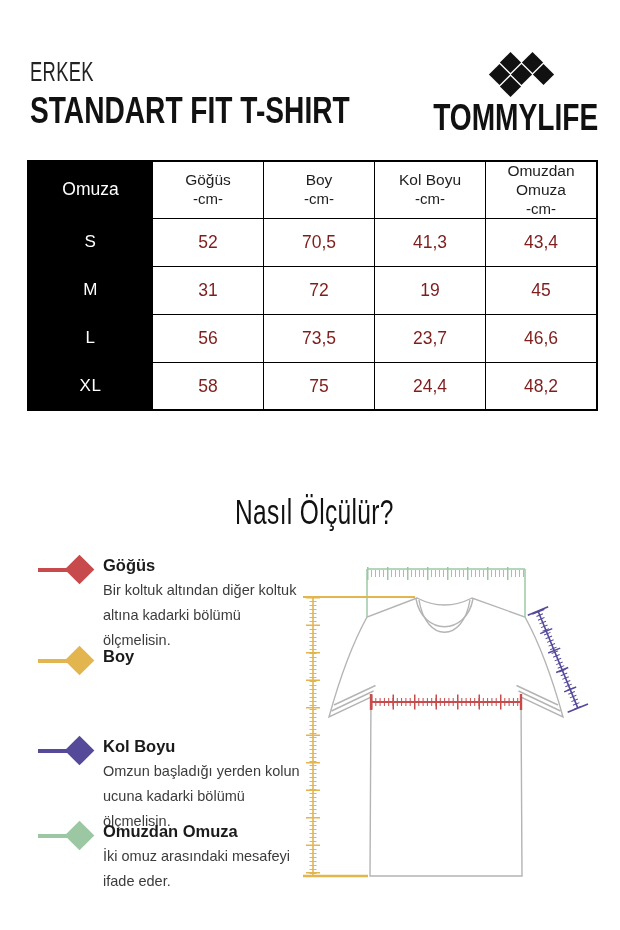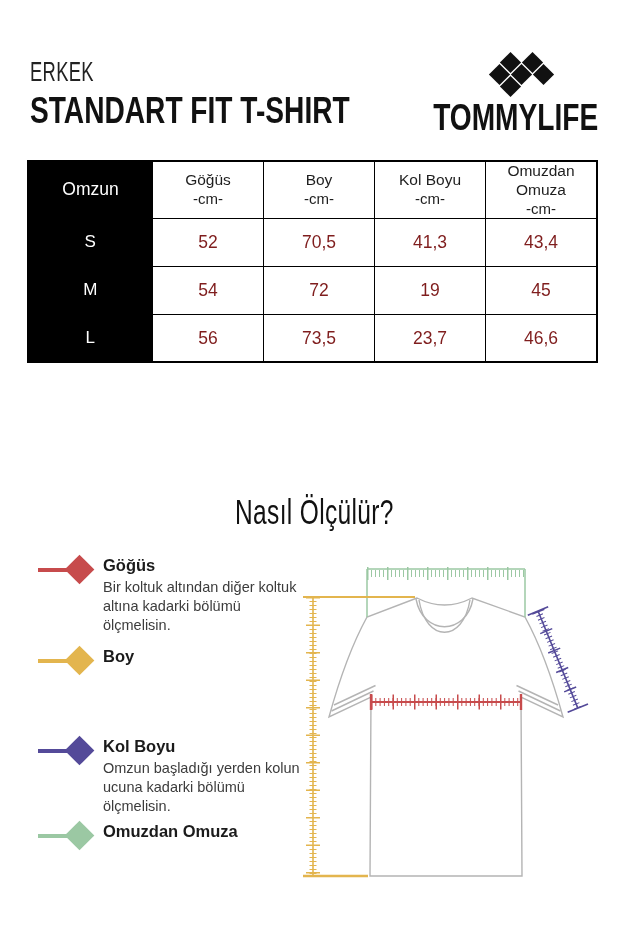--- a/index.html
+++ b/index.html
@@ -34,21 +34,21 @@
   
   .measure-title-wrap{position:absolute;left:4px;top:492px;width:620px;text-align:center;}
   .measure-title{display:inline-block;font-size:35px;font-weight:400;color:#111;
     transform:scaleX(.70);transform-origin:center top;letter-spacing:.5px;}
 
   .legend-item{position:absolute;left:38px;display:flex;gap:11px;width:265px;}
   .legend-icon{position:relative;width:54px;height:24px;flex:0 0 54px;margin-top:2px;}
   .legend-line{position:absolute;left:0;top:10px;width:37px;height:4px;background:currentColor;}
   .legend-diamond{position:absolute;left:31px;top:1px;width:21px;height:21px;background:currentColor;transform:rotate(45deg);}
   .legend-title{font-size:16.5px;font-weight:700;color:#1b1b1b;margin-bottom:3px;}
-  .legend-desc{font-size:14.5px;line-height:19px;color:#3c3c3c;width:200px;}
+  .legend-desc{font-size:14.5px;line-height:25px;color:#3c3c3c;width:200px;}
 
   
   .diagram{position:absolute;left:295px;top:548px;width:325px;height:345px;}
 </style>
 </head>
 <body>
 
 <div id="canvas">
 
   <div class="hdr-category">ERKEK</div>
@@ -60,21 +60,21 @@
     <span class="dm" style="left:-0.5px;top:16.5px"></span>
     <span class="dm" style="left:21.5px;top:16.5px"></span>
     <span class="dm" style="left:43.5px;top:16.5px"></span>
     <span class="dm" style="left:10.5px;top:28.5px"></span>
   </div>
   <div class="brand-name">TOMMYLIFE</div>
 
   <table class="size-table">
     <tbody>
         <tr class="hdr">
-      <td class="cell-dark col-size beden-head">Omzun</td>
+      <td class="cell-dark col-size beden-head">Omuza</td>
       <td class="col-val">
         <div class="hdr-label">Göğüs</div>
         <div class="hdr-unit">-cm-</div>
       </td>
       <td class="col-val">
         <div class="hdr-label">Boy</div>
         <div class="hdr-unit">-cm-</div>
       </td>
       <td class="col-val">
         <div class="hdr-label">Kol Boyu</div>
@@ -87,32 +87,39 @@
     </tr>
     <tr class="datarow">
       <td class="cell-dark size-name">S</td>
       <td class="cell-val">52</td>
       <td class="cell-val">70,5</td>
       <td class="cell-val">41,3</td>
       <td class="cell-val">43,4</td>
     </tr>
     <tr class="datarow">
       <td class="cell-dark size-name">M</td>
-      <td class="cell-val">54</td>
+      <td class="cell-val">31</td>
       <td class="cell-val">72</td>
       <td class="cell-val">19</td>
       <td class="cell-val">45</td>
     </tr>
     <tr class="datarow">
       <td class="cell-dark size-name">L</td>
       <td class="cell-val">56</td>
       <td class="cell-val">73,5</td>
       <td class="cell-val">23,7</td>
       <td class="cell-val">46,6</td>
     </tr>
+    <tr class="datarow">
+      <td class="cell-dark size-name">XL</td>
+      <td class="cell-val">58</td>
+      <td class="cell-val">75</td>
+      <td class="cell-val">24,4</td>
+      <td class="cell-val">48,2</td>
+    </tr>
   </tbody>
     </table>
 
   <div class="measure-title-wrap">
     <span class="measure-title">Nasıl Ölçülür?</span>
   </div>
 
   <div class="legend-item" style="top:556px">
     <div class="legend-icon" style="color: rgb(199, 75, 76);">
       <span class="legend-line"></span>
@@ -145,20 +152,21 @@
     </div>
   </div>
 
   <div class="legend-item" style="top:822px">
     <div class="legend-icon" style="color: rgb(155, 200, 163);">
       <span class="legend-line"></span>
         <span class="legend-diamond"></span>
     </div>
     <div>
       <div class="legend-title">Omuzdan Omuza</div>
+      <div class="legend-desc">İki omuz arasındaki mesafeyi ifade eder.</div>
     </div>
   </div>
 
   <svg class="diagram" viewBox="0 0 325 345">
 
     <g stroke="#b4b4b4" fill="none" stroke-width="1.4">
       <path d="M122,50 L72,69 C55,100 42,140 34,169 L76,149 L75,328 L227,328 L226,149 L268,169 C260,140 247,100 230,69 L177,50 Q149.5,64 122,50 Z" fill="#ffffff"></path>
       <path d="M121,51 C128,88 171,88 178,51"></path>
       <path d="M124,52 C131,95 168,95 175,52"></path>
       <path d="M36.5,163 L78.5,143"></path>

